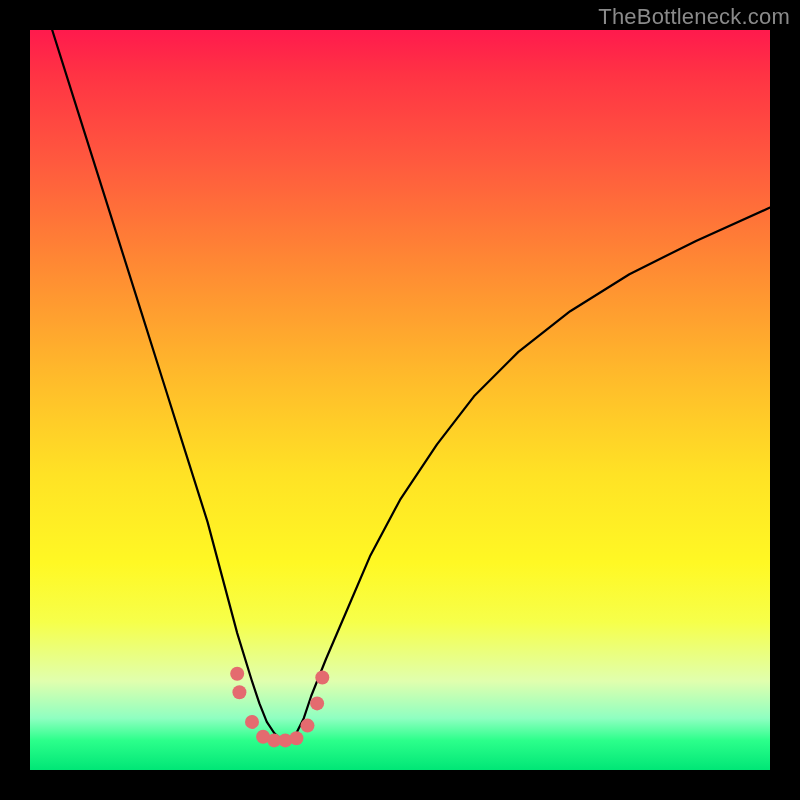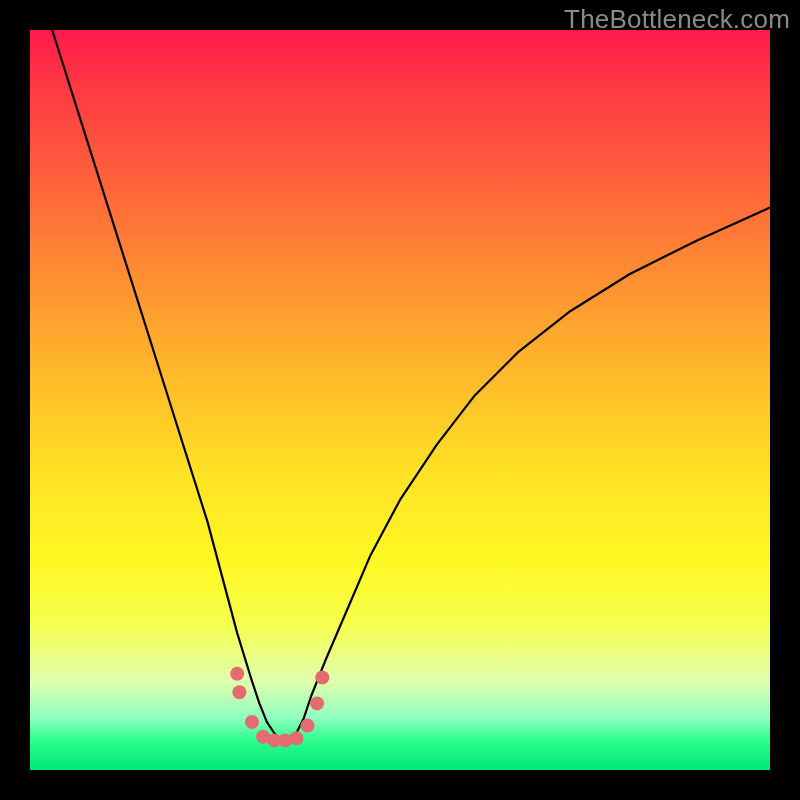--- a/index.html
+++ b/index.html
@@ -46,21 +46,21 @@
     top: 0;
     width: 740px;
     height: 740px;
     overflow: visible;
   }
   .watermark {
     position: absolute;
     top: 4px;
     right: 10px;
     color: #8a8a8a;
-    font-size: 26px;
+    font-size: 22px;
     font-weight: 500;
     letter-spacing: 0.2px;
     user-select: none;
   }
 </style>
 </head>
 <body>
 <div class="frame">
   <div class="plot">
     <svg class="curve" viewBox="0 0 740 740">

